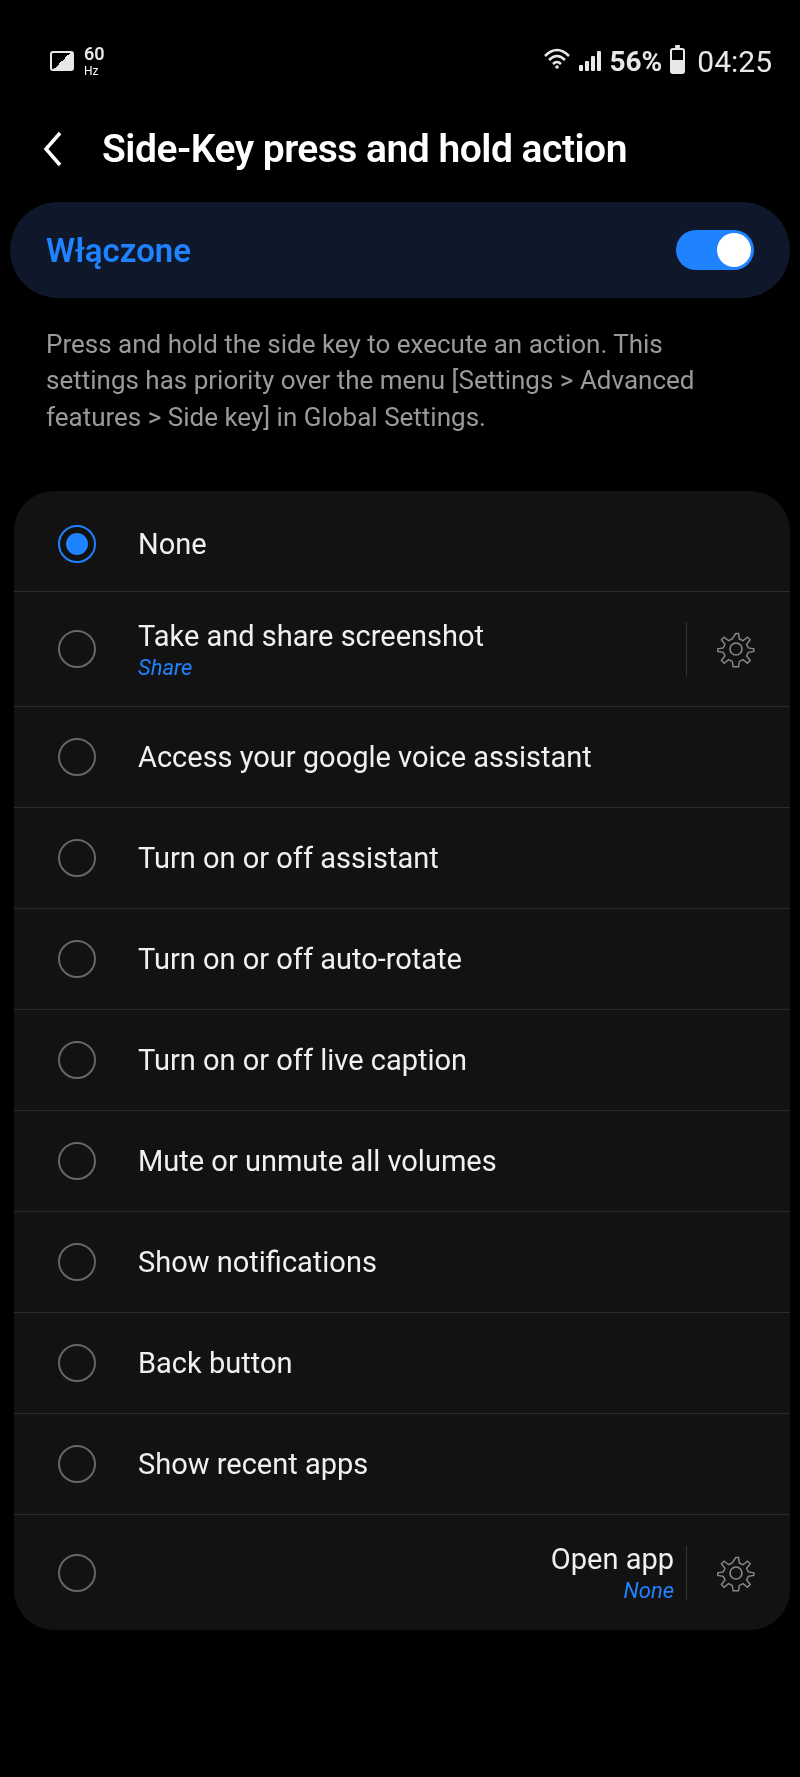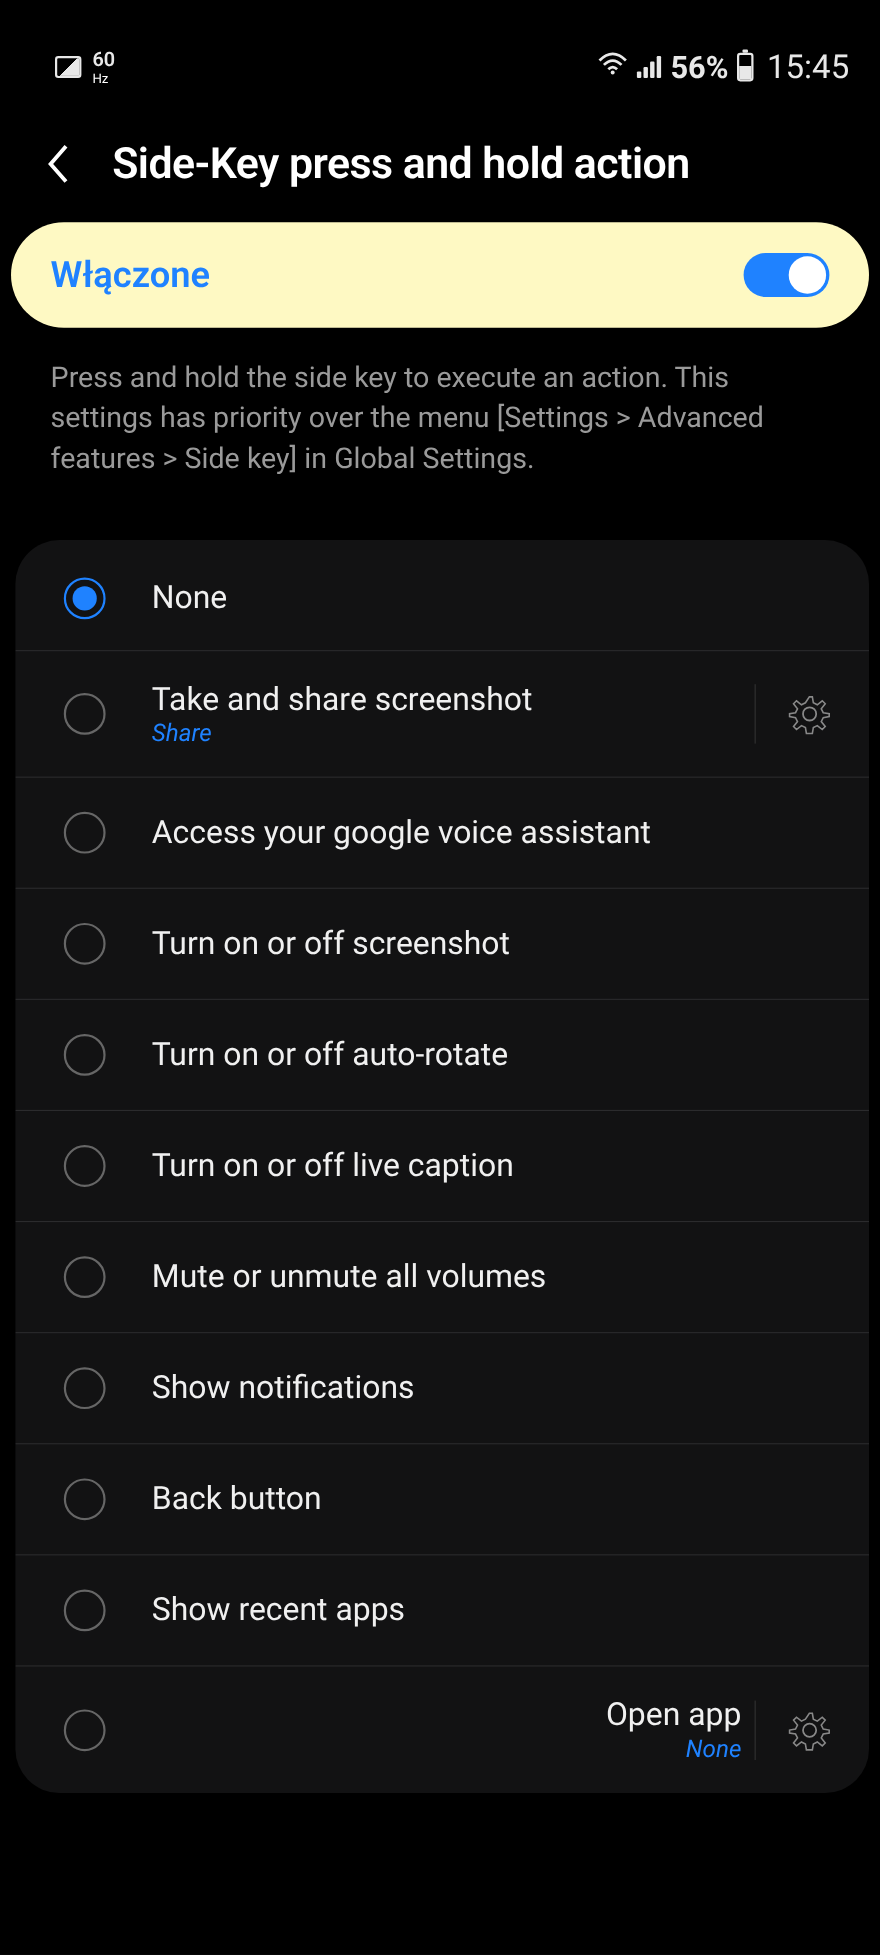--- a/index.html
+++ b/index.html
@@ -48,21 +48,21 @@
     align-items: center;
     padding: 38px 20px 30px 40px;
     gap: 36px;
   }
   .back-icon { width: 26px; height: 40px; }
   .back-icon svg { stroke: #fff; stroke-width: 3.5; fill: none; }
   .page-title { font-size: 39px; font-weight: 600; letter-spacing: -0.5px;}
 
   .toggle-card {
     margin: 0 10px;
-    background: #fef9c3;
+    background: #0f172a;
     border-radius: 50px;
     padding: 28px 36px;
     display: flex;
     justify-content: space-between;
     align-items: center;
   }
   .toggle-label { font-size: 33px; font-weight: 600; color: #1f82ff; }
   .switch {
     width: 78px; height: 40px;
     background: #1f82ff;
@@ -139,21 +139,21 @@
     <div class="signal">
         <span></span>
         <span></span>
         <span></span>
         <span></span>
       </div>
     <span class="batt-text">56%</span>
     <div class="batt-icon">
         <div class="batt-fill"></div>
       </div>
-    <span class="clock">15:45</span>
+    <span class="clock">04:25</span>
   </div>
 </div>
 
 <div class="header">
   <div class="back-icon">
     <svg viewBox="0 0 26 40">
         <polyline points="20,4 6,20 20,36"></polyline>
       </svg>
   </div>
   <div class="page-title">Side-Key press and hold action</div>
@@ -194,21 +194,21 @@
   <div class="option">
     <div class="radio"></div>
     <div class="option-body">
       <span class="option-label">Access your google voice assistant</span>
     </div>
   </div>
 
   <div class="option">
     <div class="radio"></div>
     <div class="option-body">
-      <span class="option-label">Turn on or off screenshot</span>
+      <span class="option-label">Turn on or off assistant</span>
     </div>
   </div>
 
   <div class="option">
     <div class="radio"></div>
     <div class="option-body">
       <span class="option-label">Turn on or off auto-rotate</span>
     </div>
   </div>
 

